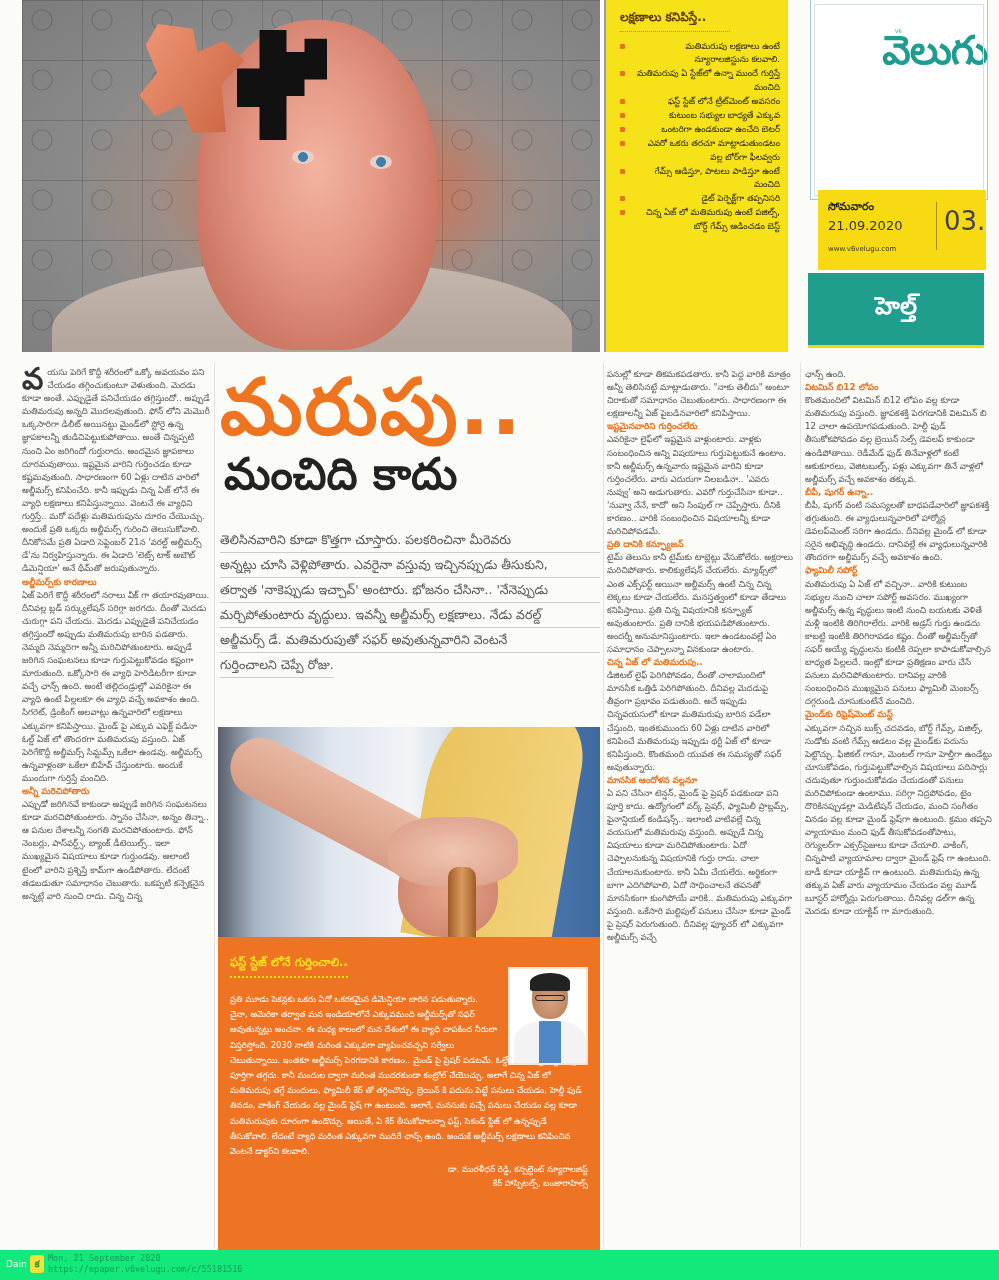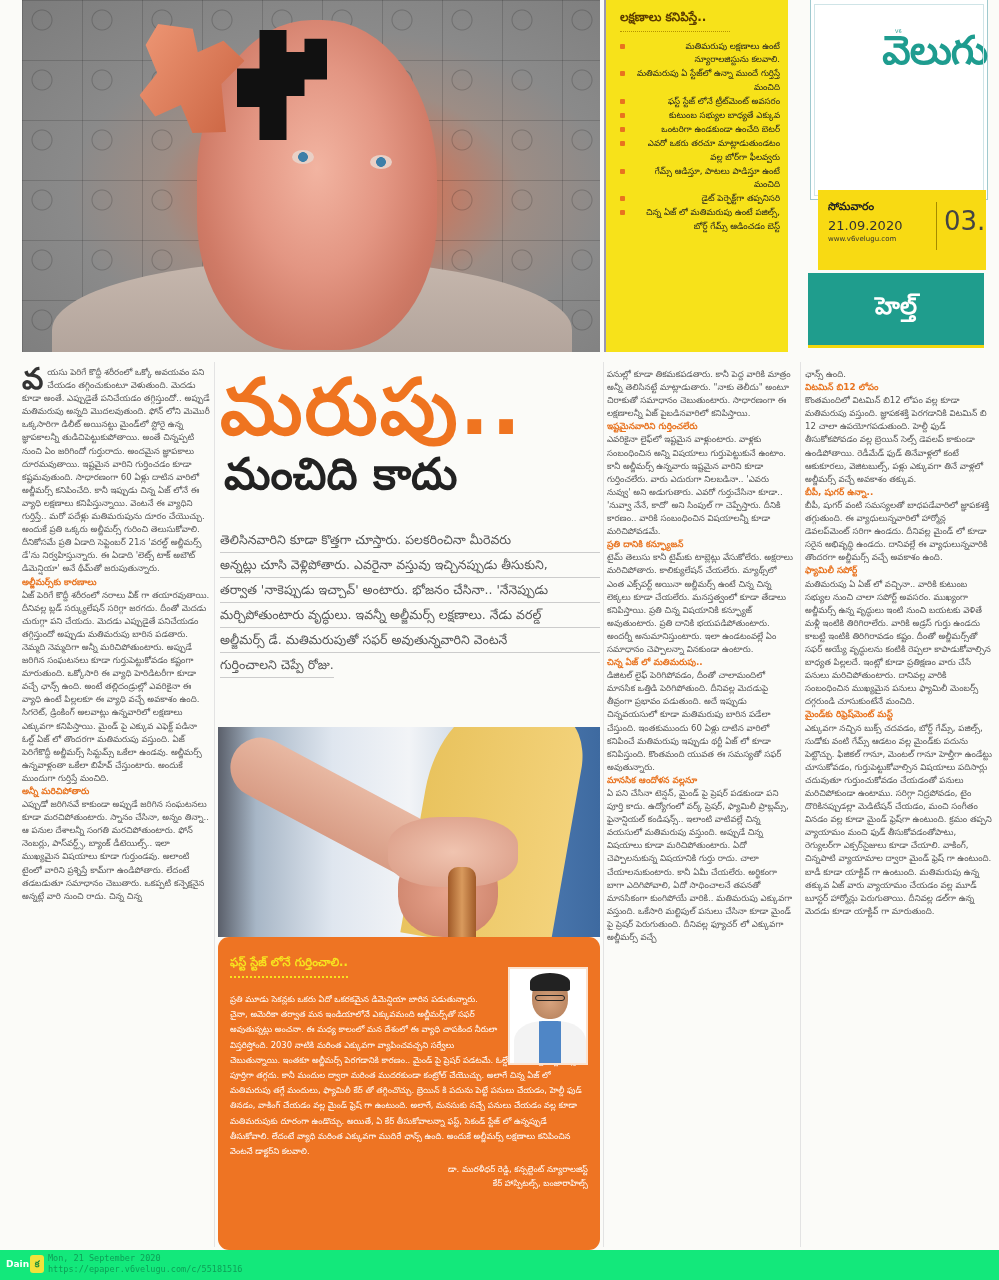--- a/index.html
+++ b/index.html
@@ -37,21 +37,21 @@
   .symptoms li .bullet { position:absolute; left: 0; top: 4px; width:5px; height:5px; background:#e8731f; border-radius:1px; }
 
   
   .masthead { position:absolute; left:810px; top:0; width:178px; height:200px; border:1px solid #9fc9cf; border-top:none; outline: 1px solid #cfe4e7; outline-offset: -5px; background:#fff; text-align:right; }
   .masthead .brand-top { font-size: 40px; font-weight: bold; color: #1e9c8f; margin-top: 30px; letter-spacing: -1px; line-height: 1; }
   .masthead .brand-bottom { font-size: 70px; font-weight: bold; color: #1e9c8f; line-height: 1.05; }
   .masthead .tiny-mark { position:absolute; left: 84px; top: 28px; font-size: 5px; color:#1e9c8f; }
   .datebox { position:absolute; left:818px; top:190px; width:168px; height:80px; background:#f8da13; padding: 10px 0 0 10px; }
   .datebox .day { font-size: 11px; font-weight: bold; color:#222; }
   .datebox .date { font-size: 13px; color:#333; margin-top: 3px; }
-  .datebox .url { font-size: 7px; color:#333; margin-top: 2px; }
+  .datebox .url { font-size: 7px; color:#333; margin-top: 12px; }
   .datebox .divider { position:absolute; left: 118px; top: 12px; width:1px; height: 48px; background:#a58b00; }
   .datebox .pageno { position:absolute; left: 126px; top: 16px; font-size: 26px; color:#444; }
   .section-tag { position:absolute; left:808px; top:273px; width:176px; height:75px; background:#1f9d8d; border-bottom: 3px solid #f2d70c; display:flex; align-items:center; justify-content:center; }
   .section-tag span { color:#fff; font-size: 24px; font-weight: bold; }
 
   
   .col { position:absolute; font-size: 8.6px; line-height: 13.1px; color:#555; }
   .col p { text-indent: 0; }
   .col .sub { color:#e8731f; font-weight: bold; font-size: 8.8px; }
   .col1 { left: 22px; top: 366px; width: 188px; }
@@ -72,34 +72,34 @@
   
   .hands { position:absolute; left: 218px; top: 727px; width: 382px; height: 210px; overflow:hidden;
     background: linear-gradient(90deg, #5a5f6a 0%, #a7b6c6 10%, #dfe6ef 30%, #f2f4f7 50%, #cdd8e4 65%, #4e7bb2 80%, #3e6aa0 100%); }
   .hands .sleeve { position:absolute; right: 30px; top: -20px; width: 150px; height: 240px; background: linear-gradient(90deg,#e9c35e,#f3d27a); border-radius: 40% 20% 0 0; transform: rotate(10deg); }
   .hands .arm { position:absolute; left: 30px; top: 0; width: 230px; height: 60px; background: linear-gradient(#e8b8a2,#d89c85); border-radius: 30px; transform: rotate(28deg); transform-origin: left top; }
   .hands .hand1 { position:absolute; left: 170px; top: 90px; width: 130px; height: 70px; background: radial-gradient(ellipse, #f0c4b0, #d99a84); border-radius: 40%; }
   .hands .hand2 { position:absolute; left: 180px; top: 120px; width: 100px; height: 90px; background: radial-gradient(ellipse, #e7a48d, #c97e66); border-radius: 45%; }
   .hands .cane { position:absolute; left: 230px; top: 140px; width: 28px; height: 90px; background: linear-gradient(90deg,#a05a28,#d99a5d,#a05a28); border-radius: 10px; }
 
   
-  .expert { position:absolute; left: 218px; top: 937px; width: 382px; height: 313px; background: #ee7423; padding: 14px 12px 8px 12px; border-radius: 11px; }
+  .expert { position:absolute; left: 218px; top: 937px; width: 382px; height: 313px; background: #ee7423; padding: 14px 12px 8px 12px; }
   .expert h4 { font-size: 11.5px; color: #f7e31f; font-weight: bold; display:inline-block; border-bottom: 2px dotted #f7e31f; padding-bottom: 4px; }
   .expert .photo { position:absolute; right: 12px; top: 30px; width: 80px; height: 98px; background: #fff; border: 2px solid #fbe3d0; overflow:hidden; }
   .expert .photo .head { position:absolute; left: 22px; top: 8px; width: 36px; height: 42px; border-radius: 45%; background: radial-gradient(circle at 50% 60%, #d7a37e, #a8734e); }
   .expert .photo .hair { position:absolute; left: 20px; top: 4px; width: 40px; height: 18px; border-radius: 50% 50% 10% 10%; background: #222; }
   .expert .photo .glasses { position:absolute; left: 25px; top: 26px; width: 30px; height: 6px; border: 1.5px solid #222; border-radius: 3px; }
   .expert .photo .coat { position:absolute; left: 4px; top: 52px; width: 72px; height: 50px; border-radius: 40% 40% 0 0; background: linear-gradient(90deg,#f3f3f3 0 35%,#4f86c6 35% 65%,#f3f3f3 65%); }
   .expert .body { font-size: 8.4px; line-height: 15.2px; color: #fff; margin-top: 14px; }
   .expert .body .narrow { width: 268px; }
   .expert .sig { text-align: right; font-size: 8.4px; line-height: 14px; color:#fff; margin-top: 3px; }
 
   
   .footer { position:absolute; left: 0; top: 1250px; width: 999px; height: 30px; background: #13e87b; }
-  .footer .logo-txt { position:absolute; left: 6px; top: 9px; font-size: 9px; color:#fff; font-weight: bold; }
+  .footer .logo-txt { position:absolute; left: 6px; top: 9px; font-size: 9px; color:#fff; font-weight: normal; }
   .footer .logo-mark { position:absolute; left: 30px; top: 5px; width: 14px; height: 18px; background: #f2e23a; border-radius: 3px; font-size: 9px; color:#1a8b3a; text-align:center; line-height:18px; font-weight:bold; }
   .footer .meta { position:absolute; left: 48px; top: 3px; font-family: "DejaVu Sans Mono", monospace; font-size: 8.5px; line-height: 11px; color: #0f9e57; }
 </style>
 </head>
 <body>
 
 <div class="page">
 
   <div class="hero">
     <div class="bg-puzzle"></div>

